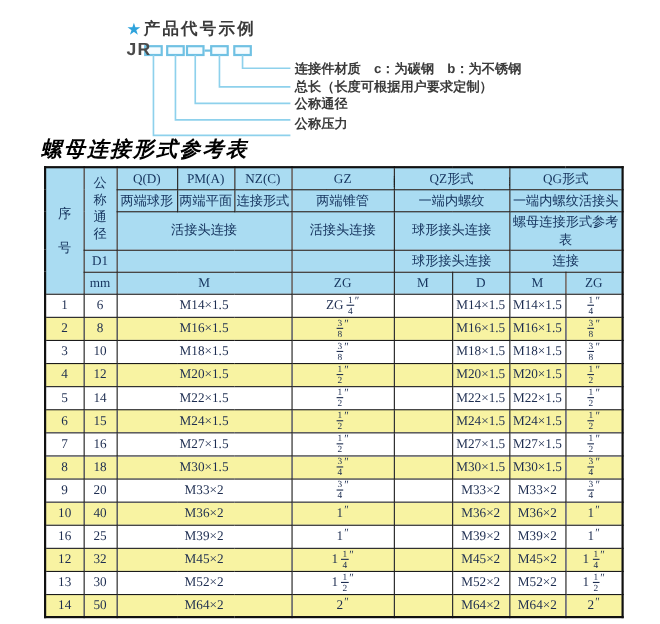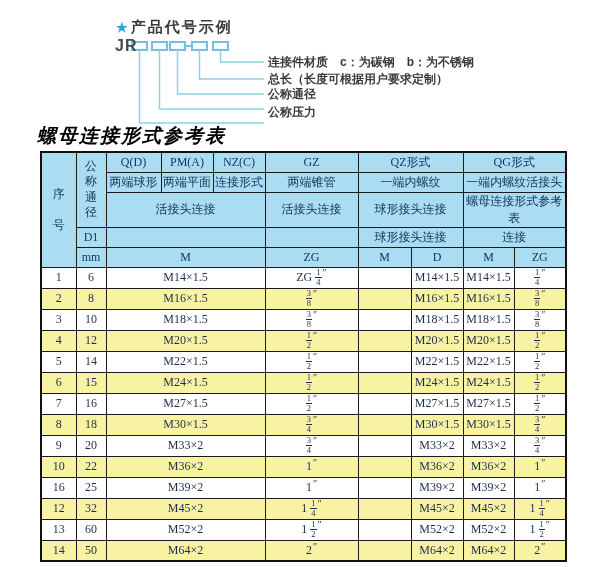--- a/index.html
+++ b/index.html
@@ -274,21 +274,21 @@
     <td></td>
     <td>M33×2</td>
     <td>M33×2</td>
     <td><span class="frac">
               <span class="fn">3</span>
               <span class="fd">4</span>
             </span><span class="inch">″</span></td>
   </tr>
         <tr class="alt">
     <td>10</td>
-    <td>22</td>
+    <td>40</td>
     <td colspan="3">M36×2</td>
     <td><span>1</span><span class="inch">″</span></td>
     <td></td>
     <td>M36×2</td>
     <td>M36×2</td>
     <td><span>1</span><span class="inch">″</span></td>
   </tr>
         <tr>
     <td>16</td>
     <td>25</td>
@@ -310,21 +310,21 @@
     <td></td>
     <td>M45×2</td>
     <td>M45×2</td>
     <td><span>1</span> <span class="frac">
               <span class="fn">1</span>
               <span class="fd">4</span>
             </span><span class="inch">″</span></td>
   </tr>
         <tr>
     <td>13</td>
-    <td>60</td>
+    <td>30</td>
     <td colspan="3">M52×2</td>
     <td><span>1</span> <span class="frac">
               <span class="fn">1</span>
               <span class="fd">2</span>
             </span><span class="inch">″</span></td>
     <td></td>
     <td>M52×2</td>
     <td>M52×2</td>
     <td><span>1</span> <span class="frac">
               <span class="fn">1</span>

